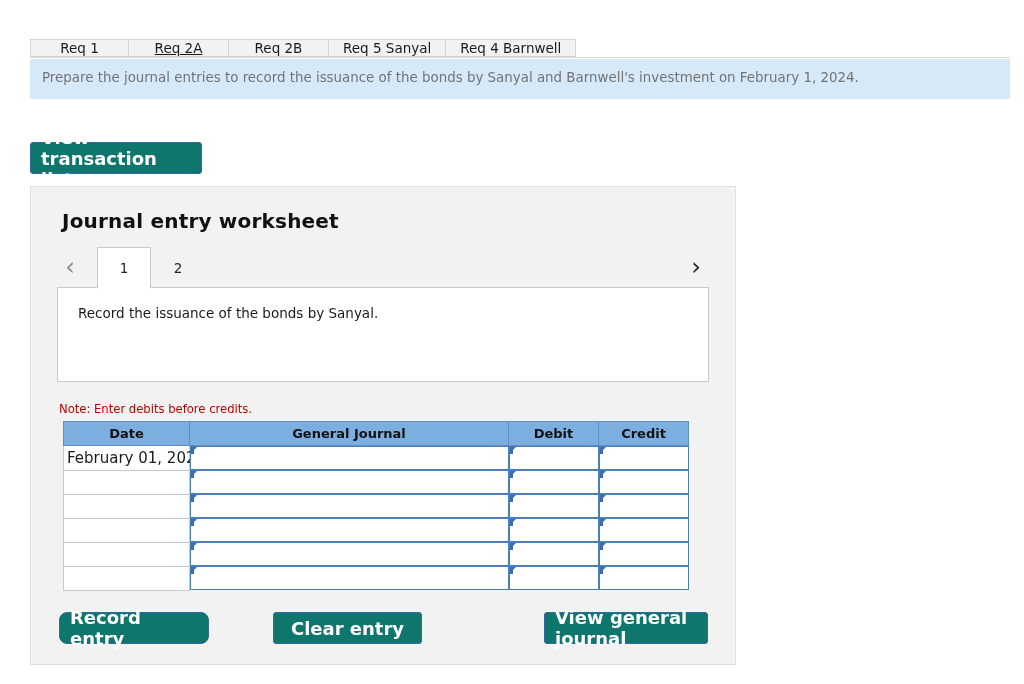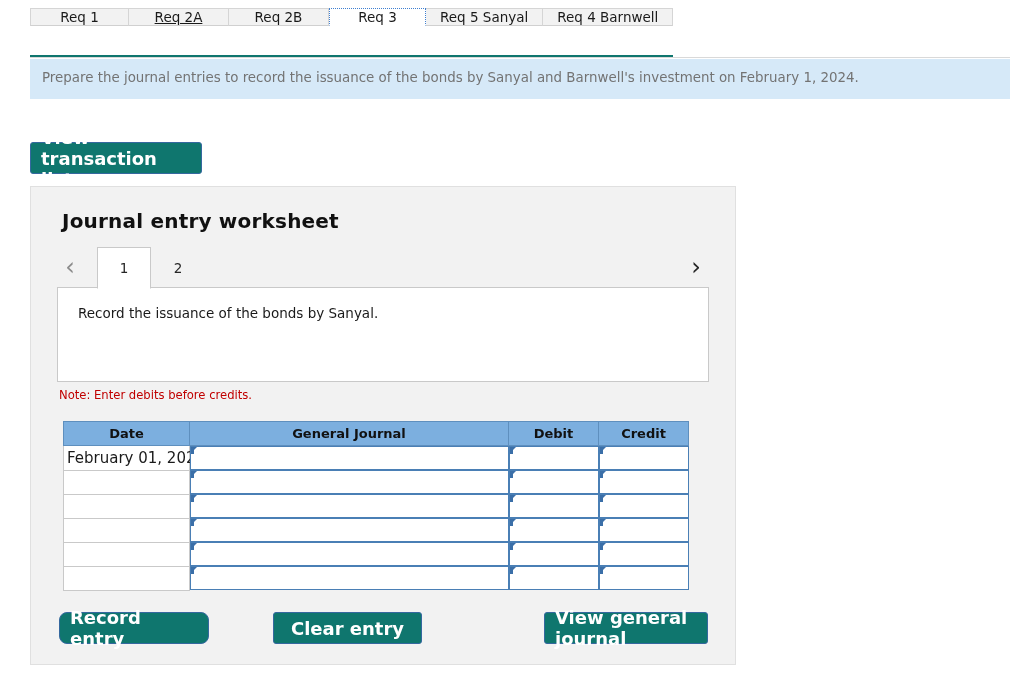--- a/index.html
+++ b/index.html
@@ -12,22 +12,22 @@
   }
 
   #root { position: relative; width: 1024px; height: 684px; background:#fff; }
 
   
   .tabstrip {
     position: absolute;
     left: 30px; top: 8px;
     height: 50px;
     display: flex;
-    align-items: flex-start;
-    border-bottom: 3px solid #0f766e;
+    align-items: flex-end;
+    border-bottom: 1px solid #0f766e;
   }
   .tabstrip .tab {
     background: #f2f2f2;
     border: 1px solid #d5d5d5;
     border-bottom: 1px solid #d0d0d0;
     border-left: none;
     display: flex; align-items: center; justify-content: center;
     padding: 0 14px;
     font-size: 13.5px;
     color: #1a1a1a;
@@ -156,21 +156,21 @@
     width: 652px; height: 95px;
     background: #ffffff;
     border: 1px solid #c9c9c9;
     font-size: 13.5px;
     color: #1a1a1a;
     padding: 17px 0 0 20px;
   }
 
   .note-red {
     position: absolute;
-    left: 28px; top: 201px;
+    left: 28px; top: 215px;
     font-size: 11.6px;
     color: #c00000;
   }
 
   
   .jtable {
     position: absolute;
     left: 32px; top: 234px;
     width: 625px;
     border-collapse: collapse;
@@ -261,23 +261,20 @@
   <div class="tabstrip">
     <div class="tab w1">
         <span>Req 1</span>
       </div>
     <div class="tab w2">
         <span>Req 2A</span>
       </div>
     <div class="tab w3">
         <span>Req 2B</span>
       </div>
-    <div class="tab w4 active">
-        <span>Req 3</span>
-      </div>
     <div class="tab w5">
         <span>Req 5 Sanyal</span>
       </div>
     <div class="tab w6">
         <span>Req 4 Barnwell</span>
       </div>
   </div>
   <div class="tabline"></div>
 
   <div class="instructions">

